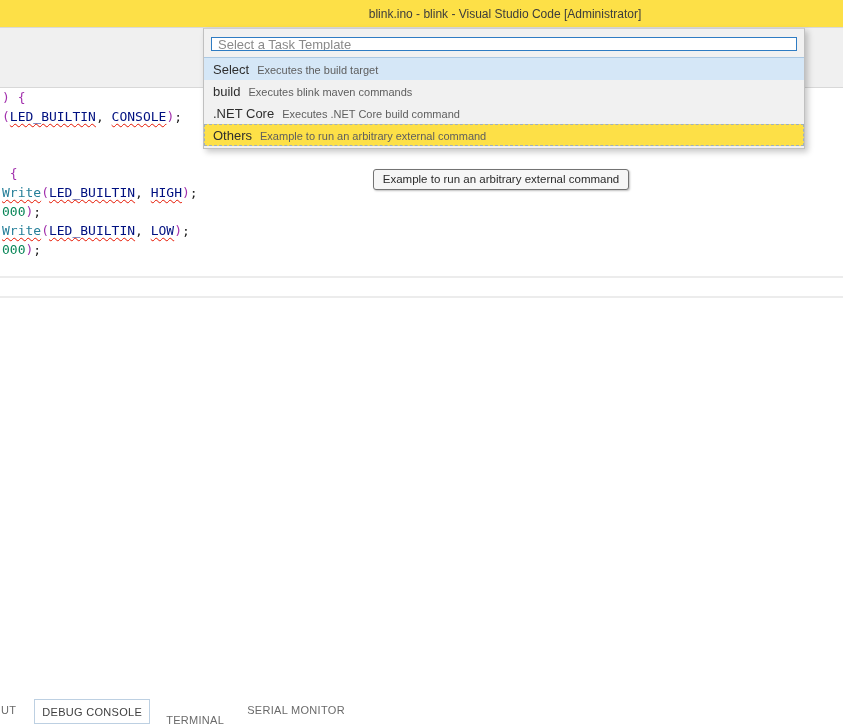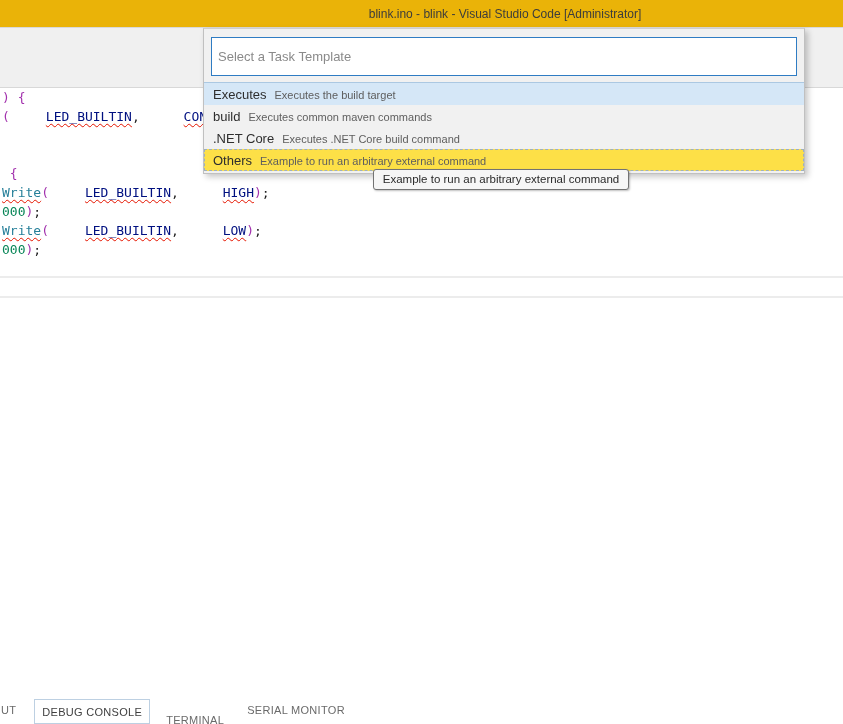--- a/index.html
+++ b/index.html
@@ -1,42 +1,42 @@
 <!DOCTYPE html>
 <html><head>
 <meta charset="utf-8">
 <style>
   html,body{margin:0;padding:0;background:#fff;}
   .screen{
     position:relative;width:843px;height:724px;overflow:hidden;background:#ffffff;
     font-family:"Liberation Sans","DejaVu Sans",sans-serif;
   }
   
-  .titlebar{position:absolute;left:0;top:0;width:100%;height:28px;background:#eab308;border-bottom:1px solid #d9d9d9;box-sizing:border-box;}
+  .titlebar{position:absolute;left:0;top:0;width:100%;height:28px;background:#fde047;border-bottom:1px solid #d9d9d9;box-sizing:border-box;}
   .titlebar-text{position:absolute;left:167px;right:0;top:0;height:28px;line-height:28px;text-align:center;font-size:12px;color:#3c3c3c;white-space:nowrap;}
   
   .tabband{position:absolute;left:0;top:28px;width:100%;height:60px;background:#f0f0f0;border-bottom:1px solid #d8d8d8;box-sizing:border-box;}
   
   .editor{position:absolute;left:0;top:88px;right:0;bottom:29px;background:#fff;}
   .code-lines{position:absolute;left:0;top:0;right:0;}
   .code-line{height:19px;line-height:19px;padding-left:2px;white-space:pre;
     font-family:"DejaVu Sans Mono","Liberation Mono",monospace;font-size:13px;color:#1e1e1e;}
   .tok-pl{color:#1e1e1e;}
   .tok-br{color:#a231ad;}
-  .tok-var{color:#001080;margin-left:36px;}
+  .tok-var{color:#001080;}
   .tok-fn{color:#267f99;}
   .tok-num{color:#098658;}
   .tok-sq{text-decoration-line:underline;text-decoration-style:wavy;text-decoration-color:#e51400;text-decoration-thickness:1px;text-underline-offset:2px;}
   .current-line{position:absolute;left:0;right:0;top:188px;height:18px;border-top:2px solid #ececec;border-bottom:2px solid #ececec;}
   
   .quickpick{position:absolute;left:203px;top:28px;width:602px;background:#f1f1f1;
     border:1px solid #c0c0c0;border-top:1px solid #cfcfcf;box-sizing:border-box;
     box-shadow:3px 3px 6px rgba(0,0,0,0.22);z-index:10;padding-bottom:2px;}
   .qp-inputwrap{padding:8px 7px 6px 7px;}
-  .qp-input{display:block;width:100%;height:39px;box-sizing:border-box;background:#fff;
+  .qp-input{display:block;width:100%;height:14px;box-sizing:border-box;background:#fff;
     border:1px solid #2f7cc3;font-family:"Liberation Sans",sans-serif;font-size:13px;color:#333;
     padding:0 6px;outline:none;border-radius:0;}
   .qp-input::placeholder{color:#8a8a8a;opacity:1;}
   .qp-list{width:100%;}
   .qp-row{height:22px;line-height:22px;padding:0 9px;white-space:nowrap;overflow:hidden;box-sizing:border-box;cursor:default;}
   .qp-row.selected{background:#d5e7f7;border-top:1px solid #abc8e2;height:23px;line-height:22px;}
   .qp-row.focused{background:#fde047;outline:1px dashed #9fb0bd;outline-offset:-1px;}
   .qp-label{font-size:13px;color:#2e2e2e;}
   .qp-desc{font-size:11px;color:#5e5e5e;margin-left:8px;}
   
@@ -80,22 +80,22 @@
         <div class="code-line"><span class="tok-num">000</span><span class="tok-br">)</span><span class="tok-pl">;</span></div>
       </div>
     <div class="current-line"></div>
   </div>
 
   <div class="quickpick">
     <div class="qp-inputwrap">
       <input class="qp-input" type="text" placeholder="Select a Task Template" style="">
     </div>
     <div class="qp-list" id="qp-list">
-        <div class="qp-row selected"><span class="qp-label">Executes</span><span class="qp-desc">Executes the build target</span></div>
-        <div class="qp-row normal"><span class="qp-label">build</span><span class="qp-desc">Executes common maven commands</span></div>
+        <div class="qp-row selected"><span class="qp-label">Select</span><span class="qp-desc">Executes the build target</span></div>
+        <div class="qp-row normal"><span class="qp-label">build</span><span class="qp-desc">Executes blink maven commands</span></div>
         <div class="qp-row normal"><span class="qp-label">.NET Core</span><span class="qp-desc">Executes .NET Core build command</span></div>
         <div class="qp-row focused"><span class="qp-label">Others</span><span class="qp-desc">Example to run an arbitrary external command</span></div>
       </div>
   </div>
 
   <div class="tooltip">Example to run an arbitrary external command</div>
 
   <div class="panel-tabs" id="panel-tabs">
       <div class="ptab inactive">UT</div>
       <div class="ptab active">DEBUG CONSOLE</div>

